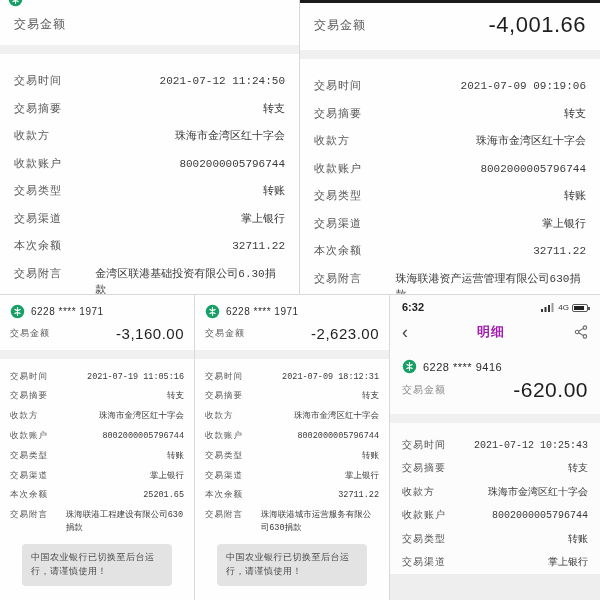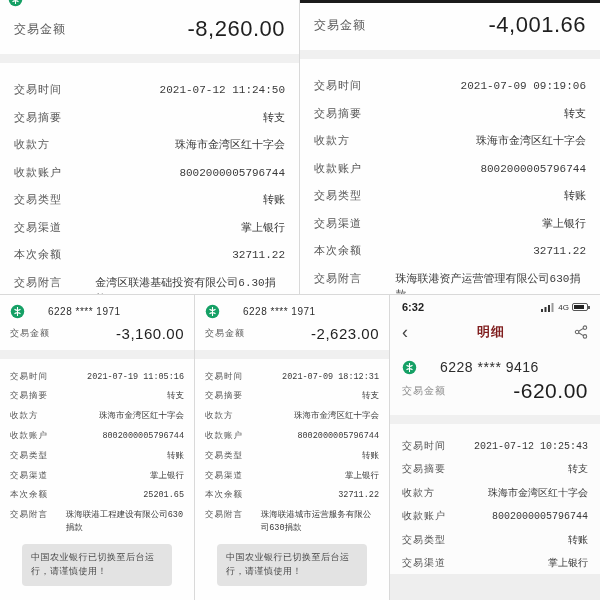--- a/index.html
+++ b/index.html
@@ -22,37 +22,37 @@
   .lbl { font-size:11px; color:#565656; letter-spacing:1px; white-space:nowrap;text-align:right; }
   .val { font-size:11px; color:#3a3a3a; max-width:70%; line-height:1.5;font-family:Liberation Mono, monospace; }
   
   .sm .amt-row { padding:4px 10px 8px 10px; }
   .sm .amt-lbl { font-size:9px; }
   .sm .amt-val { font-size:15px;text-align:center; }
   .sm .rows { padding:4px 10px 0 10px; }
   .sm .row { margin:7.5px 0; }
   .sm .lbl { font-size:8.5px; }
   .sm .val { font-size:8.5px; max-width:68%; line-height:1.45; }
-  .card-row { display:flex; align-items:center; gap:23px; padding:9px 10px 2px 10px; }
+  .card-row { display:flex; align-items:center; gap:6px; padding:9px 10px 2px 10px; }
   .card-num { font-size:10px; color:#2e2e2e; letter-spacing:.5px; }
   .logo { width:15px; height:15px; flex:0 0 auto; }
   .toast { position:absolute; left:50%; transform:translateX(-50%); bottom:14px;
            background:#e3e3e3; border-radius:4px; padding:7px 9px; width:150px;
            font-size:9px; color:#4a4a4a; line-height:1.55; letter-spacing:.5px; }
   .cut-logo { position:absolute; left:8px; top:-8px; width:15px; height:15px; }
   
   .statusbar { display:flex; justify-content:space-between; align-items:center; padding:6px 12px 2px 12px; }
   .st-time { font-size:11px; font-weight:bold; color:#222; }
-  .st-right { display:flex; align-items:center; gap:3px; }
+  .st-right { display:flex; align-items:flex-end; gap:3px; }
   .st-net { font-size:8px; color:#333; }
   .navbar { display:flex; justify-content:space-between; align-items:center; padding:8px 12px; }
-  .nav-title { font-size:13px; color:#7f1d1d; font-weight:bold; letter-spacing:1px;text-align:center; }
+  .nav-title { font-size:13px; color:#a21caf; font-weight:bold; letter-spacing:1px;text-align:center; }
   .back { font-size:18px; color:#444; line-height:12px; cursor:pointer; }
   .ph .card-row { padding:10px 12px 2px 12px; }
-  .ph .card-num { font-size:14px; color:#2c2c2c; }
+  .ph .card-num { font-size:11px; color:#2c2c2c; }
   .ph .amt-row { padding:2px 12px 12px 12px; }
   .ph .amt-lbl { font-size:10px; color:#8a8a8a; letter-spacing:1px; }
   .ph .amt-val { font-size:21px; color:#1d1d1d; }
   .ph .rows { padding:6px 12px 0 12px; }
   .ph .row { margin:8.5px 0; }
   .ph .lbl { font-size:10px; color:#555; }
   .ph .val { font-size:10px; color:#383838; max-width:70%; line-height:1.5; }
   .ph-footer { position:absolute; left:0; bottom:0; width:100%; height:26px; background:#eeeeee; }
   .batt { width:16px; height:8px; border:1px solid #555; border-radius:2px; position:relative; }
   .batt::before { content:""; position:absolute; left:1px; top:1px; bottom:1px; width:10px; background:#222; }
@@ -65,21 +65,20 @@
 
   <div class="edge-strip"></div>
 
   <div class="panel p-tl">
     <svg class="cut-logo" viewBox="0 0 20 20">
         <circle cx="10" cy="10" r="9" fill="#15a065"></circle>
         <path d="M10 4 v12 M6 7 q4 3 8 0 M6 13 q4 -3 8 0" stroke="#fff" stroke-width="1.4" fill="none"></path>
       </svg>
     <div class="amt-row" style="padding-top:16px;">
       <span class="amt-lbl">交易金额</span>
-      <span class="amt-val">-8,260.00</span>
     </div>
     <div class="sect-gap"></div>
     <div class="rows">
       <div class="row">
           <span class="lbl">交易时间</span>
           <span class="val">2021-07-12 11:24:50</span>
         </div>
       <div class="row">
           <span class="lbl">交易摘要</span>
           <span class="val">转支</span>

